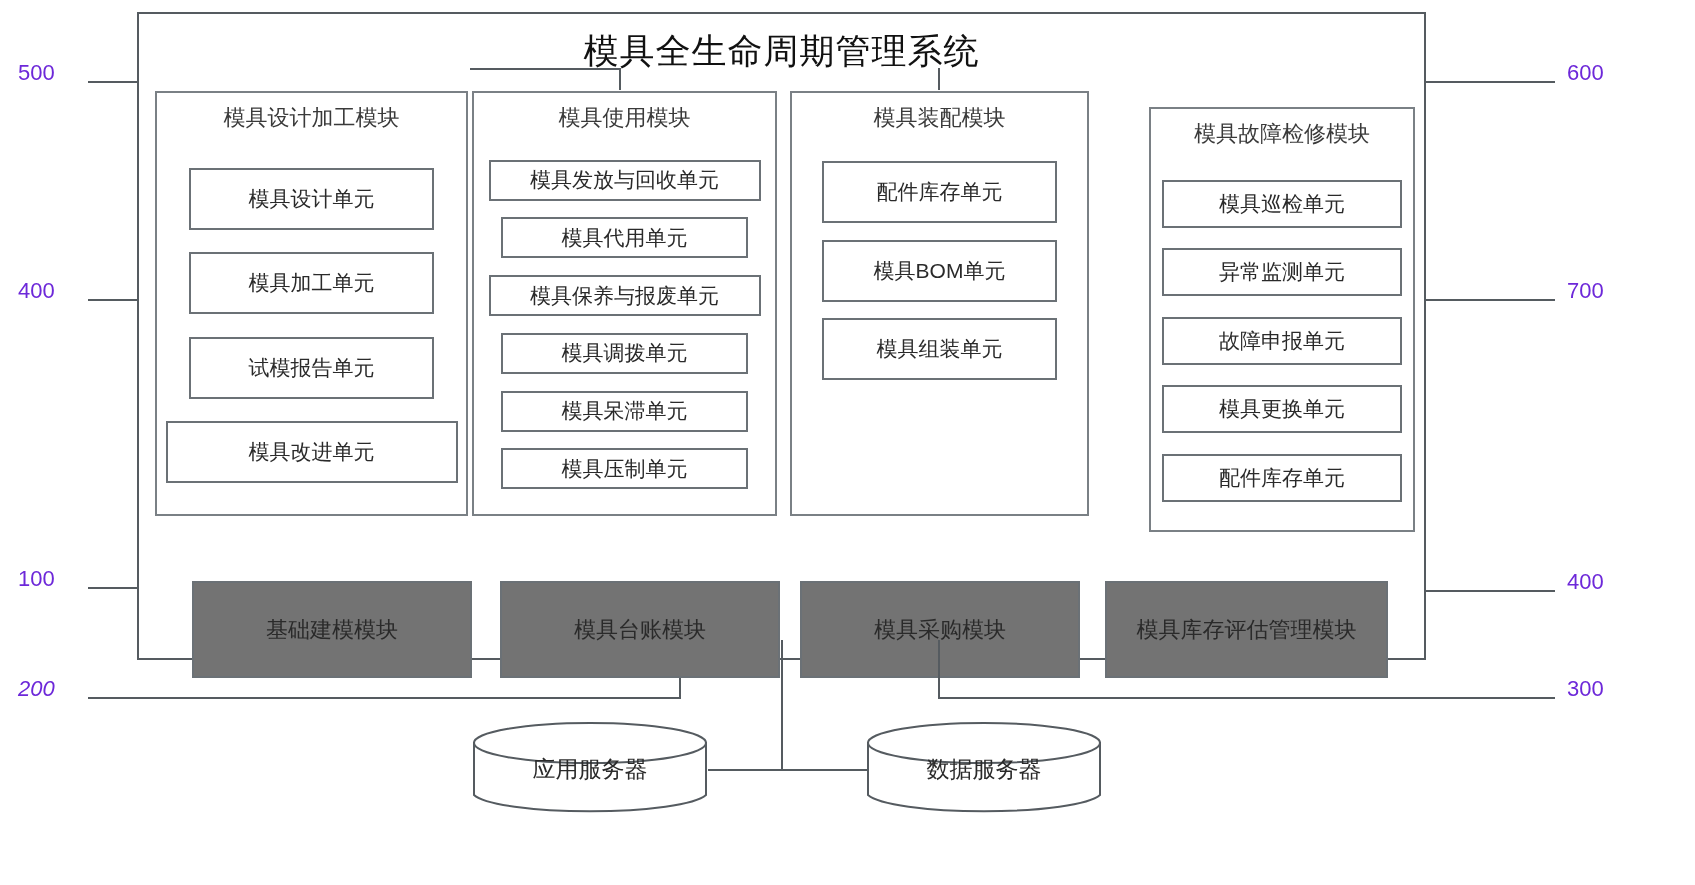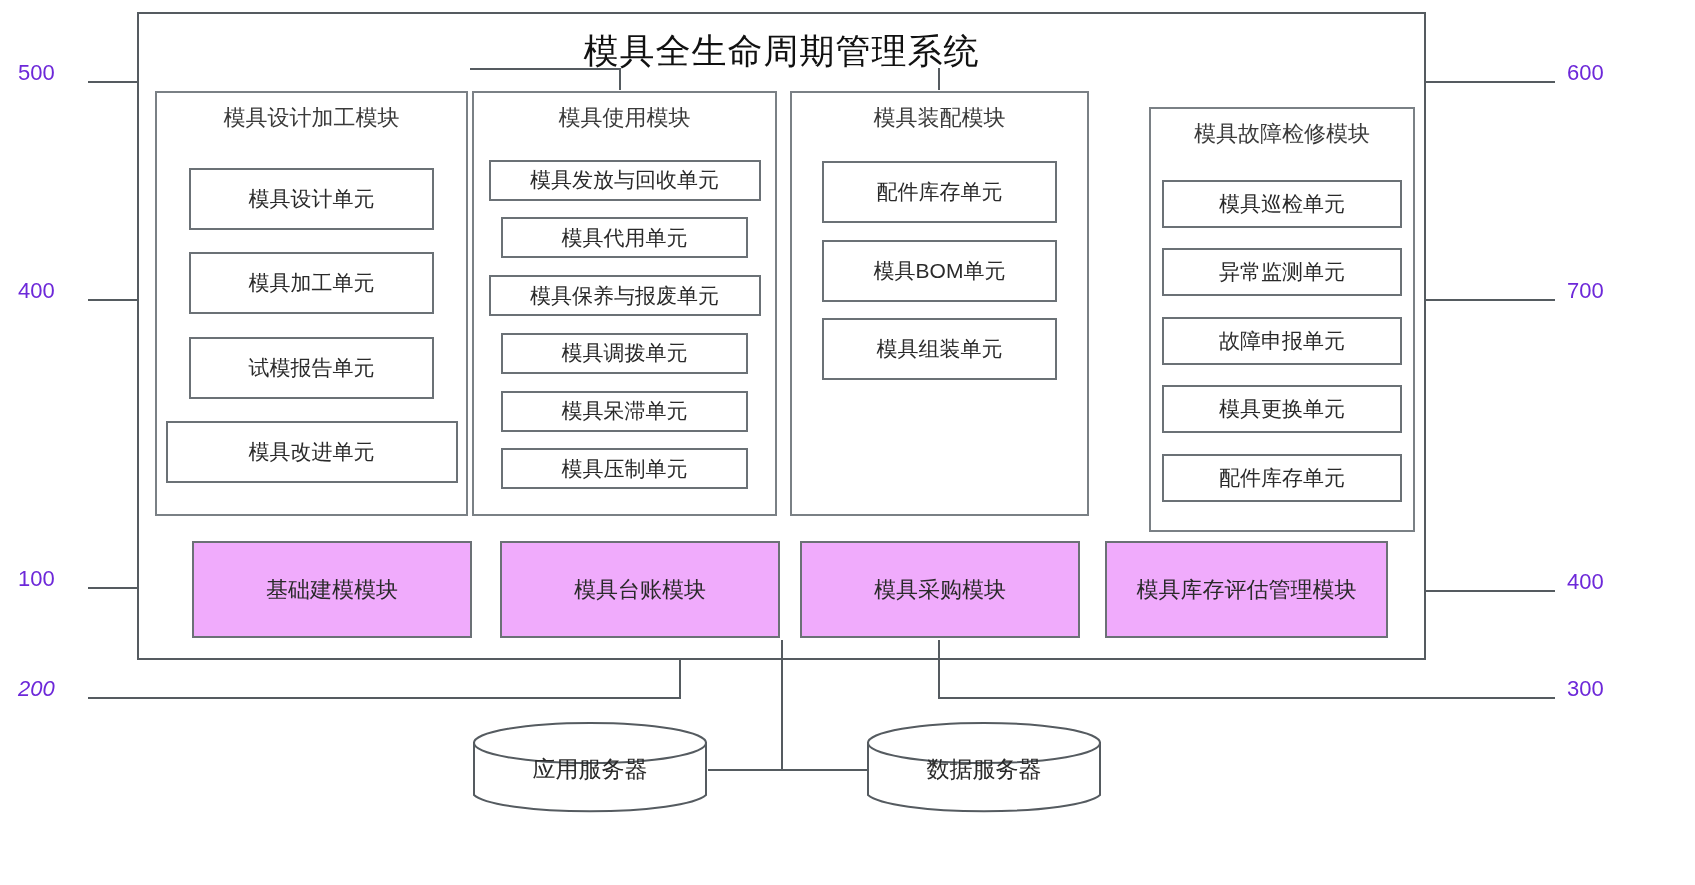--- a/index.html
+++ b/index.html
@@ -87,29 +87,30 @@
     font-size: 21px;
     color: #2a2a2a;
     white-space: nowrap;
   }
 
   
   .base-box {
     position: absolute;
     border: 2px solid #6b7176;
     box-sizing: border-box;
-    background: #f0abfc;
+    background: #737373;
     display: flex;
     align-items: center;
     justify-content: center;
     text-align: center;
     font-size: 22px;
     color: #2a2a2a;
     line-height: 1.25;
     padding: 0 20px;
+    margin-top: 40px;
   }
 
   
   .refnum {
     position: absolute;
     font-size: 22px;
     color: #6d28d9;
     white-space: nowrap;
   }
 

